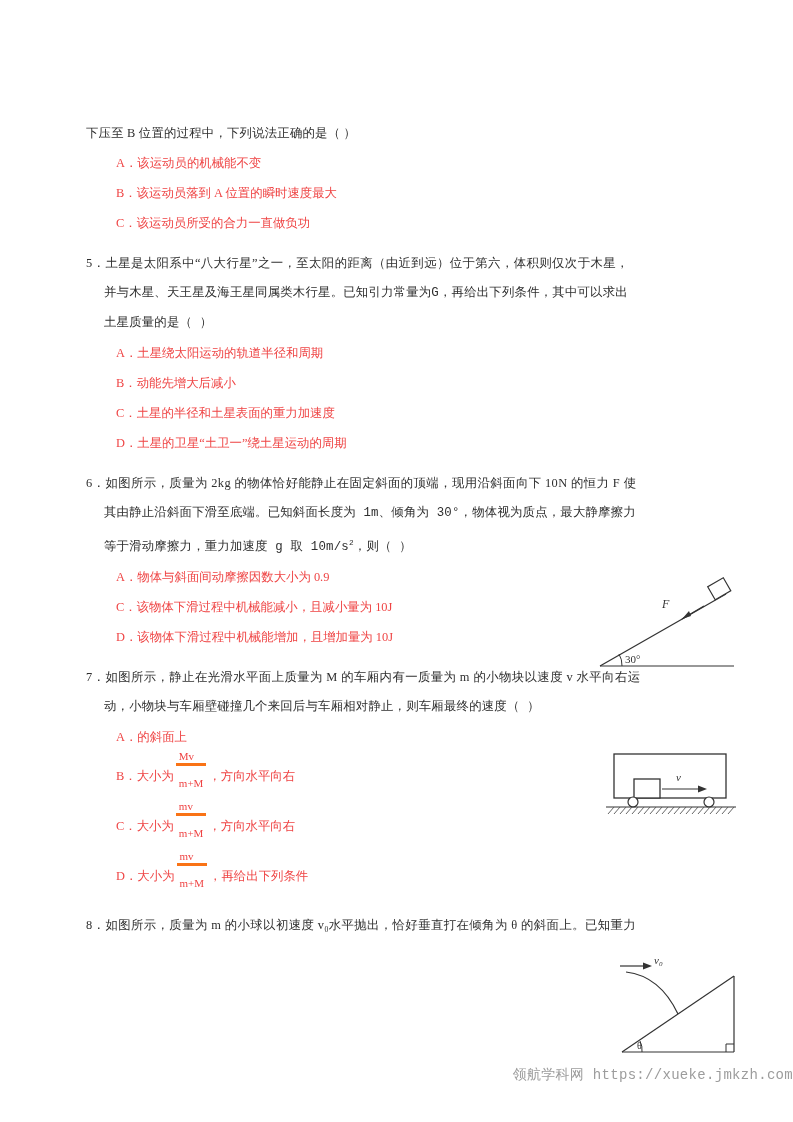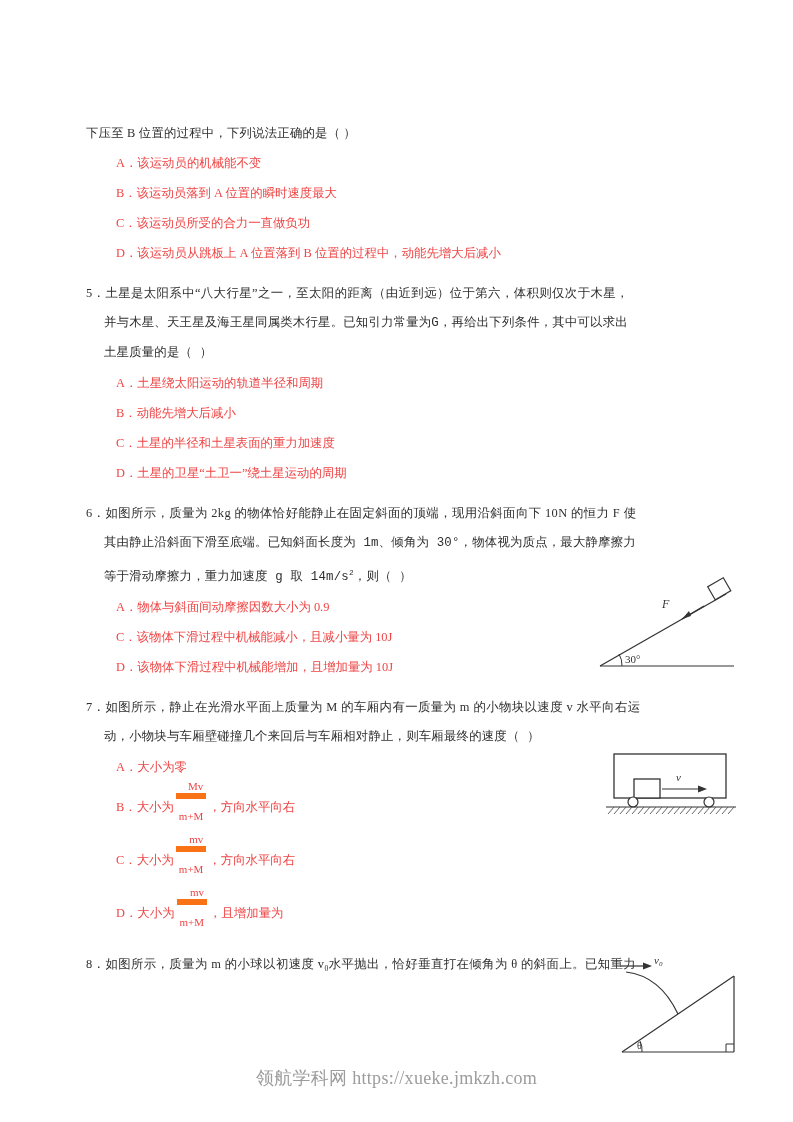--- a/index.html
+++ b/index.html
@@ -53,104 +53,103 @@
 
   .num { letter-spacing: 0.4px; }
 
   sup.sp { font-size: 0.62em; vertical-align: super; }
   sub.sb { font-size: 0.62em; vertical-align: sub; }
 
   
   .frac {
     display: inline-block;
     vertical-align: middle;
-    text-align: right;
+    text-align: left;
     font-size: 11px;
     line-height: 1.05;
     margin: 0 2px;
     position: relative;
     top: -1px;
   }
   .frac .nu { display: block; padding: 0 3px; }
-  .frac .de { display: block; padding: 12px 3px; border-top: 6px solid #f97316; }
+  .frac .de { display: block; padding: 12px 3px; border-top: 3px solid #f97316; }
 
   
   .figure { position: absolute; }
 
   #fig-incline { left: 596px; top: 578px; width: 142px; height: 98px; }
   #fig-cart    { left: 604px; top: 746px; width: 134px; height: 74px; }
   #fig-proj    { left: 616px; top: 952px; width: 126px; height: 112px; }
 
   .figure svg { display: block; overflow: visible; }
 
   
   .watermark {
     position: absolute;
     left: 0;
     top: 1066px;
     width: 793px;
-    text-align: center;
-    font-family: Liberation Serif, serif;
-    font-size: 18px;
+    text-align: right;
+    font-family: Liberation Mono, monospace;
+    font-size: 14px;
     color: #9c9c9c;
     letter-spacing: 0.3px;
   }
 </style>
 </head>
 <body>
 
 <div class="page">
 
   <div class="content">
 
     <div class="qblock">
       <div class="line">下压至 B 位置的过程中，下列说法正确的是（        ）</div>
       <div class="opt">A．该运动员的机械能不变</div>
       <div class="opt">B．该运动员落到 A 位置的瞬时速度最大</div>
       <div class="opt">C．该运动员所受的合力一直做负功</div>
-      <div class="opt">D．该运动员从跳板上 A 位置落到 B 位置的过程中，动能先增大后减小</div>
     </div>
 
     <div class="qblock" style="margin-top:10px;">
       <div class="line num">5．土星是太阳系中“八大行星”之一，至太阳的距离（由近到远）位于第六，体积则仅次于木星，</div>
       <div class="line cont">并与木星、天王星及海王星同属类木行星。已知引力常量为G，再给出下列条件，其中可以求出</div>
       <div class="line cont">土星质量的是（      ）</div>
       <div class="opt">A．土星绕太阳运动的轨道半径和周期</div>
       <div class="opt">B．动能先增大后减小</div>
       <div class="opt">C．土星的半径和土星表面的重力加速度</div>
       <div class="opt">D．土星的卫星“土卫一”绕土星运动的周期</div>
     </div>
 
     <div class="qblock" style="margin-top:10px;">
       <div class="line num">6．如图所示，质量为 2kg 的物体恰好能静止在固定斜面的顶端，现用沿斜面向下 10N 的恒力 F 使</div>
       <div class="line cont">其由静止沿斜面下滑至底端。已知斜面长度为 1m、倾角为 30°，物体视为质点，最大静摩擦力</div>
-      <div class="line cont"><span>等于滑动摩擦力，重力加速度 g 取 14m/s</span><sup class="sp">2</sup><span>，则（      ）</span></div>
+      <div class="line cont"><span>等于滑动摩擦力，重力加速度 g 取 10m/s</span><sup class="sp">2</sup><span>，则（      ）</span></div>
       <div class="opt">A．物体与斜面间动摩擦因数大小为 0.9</div>
       <div class="opt">C．该物体下滑过程中机械能减小，且减小量为 10J</div>
       <div class="opt">D．该物体下滑过程中机械能增加，且增加量为 10J</div>
     </div>
 
     <div class="qblock" style="margin-top:10px;">
       <div class="line num">7．如图所示，静止在光滑水平面上质量为 M 的车厢内有一质量为 m 的小物块以速度 v 水平向右运</div>
       <div class="line cont">动，小物块与车厢壁碰撞几个来回后与车厢相对静止，则车厢最终的速度（       ）</div>
 
       <div class="opt">
-        <span>A．</span><span>大小为零</span>
+        <span>A．</span><span>的斜面上</span>
       </div>
 
       <div class="opt tall">
         <span>B．</span><span>大小为</span><span class="frac"><span class="nu">Mv</span><span class="de">m+M</span></span><span>，方向水平向右</span>
       </div>
 
       <div class="opt tall">
         <span>C．</span><span>大小为</span><span class="frac"><span class="nu">mv</span><span class="de">m+M</span></span><span>，方向水平向右</span>
       </div>
 
       <div class="opt tall">
-        <span>D．</span><span>大小为</span><span class="frac"><span class="nu">mv</span><span class="de">m+M</span></span><span>，且增加量为</span>
+        <span>D．</span><span>大小为</span><span class="frac"><span class="nu">mv</span><span class="de">m+M</span></span><span>，再给出下列条件</span>
       </div>
     </div>
 
     <div class="qblock" style="margin-top:8px;">
       <div class="line num"><span>8．如图所示，质量为 m 的小球以初速度 v</span><sub class="sb">0</sub><span>水平抛出，恰好垂直打在倾角为 θ 的斜面上。已知重力</span></div>
     </div>
 
   </div>
 
   <div class="figure" id="fig-incline">

